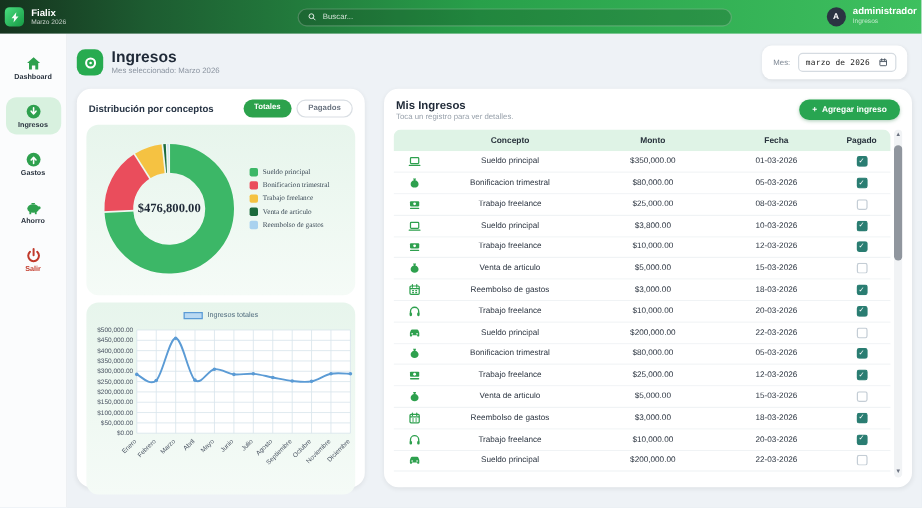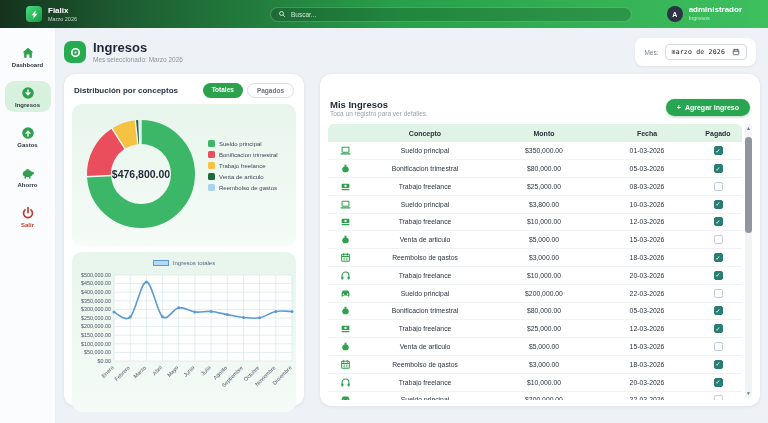--- a/index.html
+++ b/index.html
@@ -2,21 +2,21 @@
 <html><head>
 <meta charset="utf-8">
 <style>
   * { margin:0; padding:0; box-sizing:border-box; }
   html,body { width:768px; height:423px; overflow:hidden; font-family:"Liberation Sans", sans-serif; background:#e9eef3; }
   .app { position:relative; width:768px; height:423px; }
 
   
   .topbar { position:absolute; top:0; left:0; width:768px; height:28px;
     background:linear-gradient(90deg,#15331e 0%,#1d5c31 16%,#28a04a 52%,#3ec05f 100%);
-    display:flex; align-items:center; padding:0 26px; z-index:5; }
+    display:flex; align-items:center; padding:0 4px; z-index:5; }
   .brand { display:flex; align-items:center; gap:6px; width:244px; }
   .logo { width:16px; height:16px; border-radius:4px; background:linear-gradient(135deg,#4ade80,#169a44);
     display:flex; align-items:center; justify-content:center; }
   .logo svg { width:11px; height:11px; }
   .brand-name { color:#fff; font-weight:bold; font-size:8px; line-height:1.2; }
   .brand-sub { color:rgba(255,255,255,.75); font-size:5.5px; }
   .search { flex:1; max-width:362px; height:15px; border-radius:8px; background:rgba(0,0,0,.16);
     border:1px solid rgba(255,255,255,.22); display:flex; align-items:center; gap:5px; padding:0 7px; }
   .search svg { width:8px; height:8px; }
   .search span { color:rgba(255,255,255,.8); font-size:6.5px; }
@@ -47,31 +47,31 @@
   .month-box { display:flex; align-items:center; gap:6px; background:#fff; border-radius:8px; padding:6px 9px;
     box-shadow:0 1px 3px rgba(0,0,0,.07); }
   .month-label { font-size:6.5px; color:#7d8793; }
   .month-input { display:flex; align-items:flex-start; gap:7px; border:1px solid #d5dbe1; border-radius:4px; padding:3px 6px; background:#fff; }
   .month-input span { font-family:"DejaVu Sans Mono", monospace; font-size:6.5px; color:#222; letter-spacing:.2px; }
   .month-input svg { width:8px; height:8px; }
 
   .panels { display:flex; gap:16px; padding:0 8px; height:332px; }
   .panel { background:#fff; border-radius:12px; box-shadow:0 1px 4px rgba(0,0,0,.07); }
   .panel.left { width:240px; padding:8px; }
-  .panel.right { flex:1; padding:24px 8px 6px; display:flex; flex-direction:column; }
+  .panel.right { flex:1; padding:8px 8px 6px; display:flex; flex-direction:column; }
 
   
   .dist-head { display:flex; align-items:center; justify-content:space-between; padding:1px 2px 6px; }
   .dist-title { font-size:8px; font-weight:bold; color:#273444; }
   .toggles { display:flex; gap:4px; }
   .toggle { font-size:6.5px; font-weight:bold; padding:3px 9px; border-radius:10px; cursor:pointer; }
   .toggle.on { background:#2ca24c; color:#fff; }
   .toggle.off { background:#fff; color:#6b7480; border:1px solid #d9dee3; }
   .card { background:linear-gradient(180deg,#e7f5ec,#f5fbf7); border-radius:10px; position:relative; }
-  .donut-card { height:142px; margin-bottom:6px; }
+  .donut-card { height:142px; margin-bottom:6px;font-family:Liberation Serif, serif; }
   .donut-card svg.pie { position:absolute; left:13px; top:14px; }
   .donut-center { position:absolute; left:69px; top:70px; transform:translate(-50%,-50%);
     font-size:10.5px; font-weight:bold; color:#1f2937; white-space:nowrap; }
   .pie-legend { position:absolute; left:136px; top:36px; display:flex; flex-direction:column; gap:4px; }
   .pl-item { display:flex; align-items:center; gap:4px; }
   .pl-swatch { width:7px; height:7px; border-radius:1.5px; flex:none; }
   .pl-label { font-size:6px; color:#3b4a57; white-space:nowrap; }
   .line-card { height:160px; padding:5px 0 0; }
   .lc-legend { display:flex; align-items:center; justify-content:center; gap:4px; height:11px; }
   .lc-box { width:16px; height:6px; background:#b9d9f2; border:1px solid #5b9bd5; }

